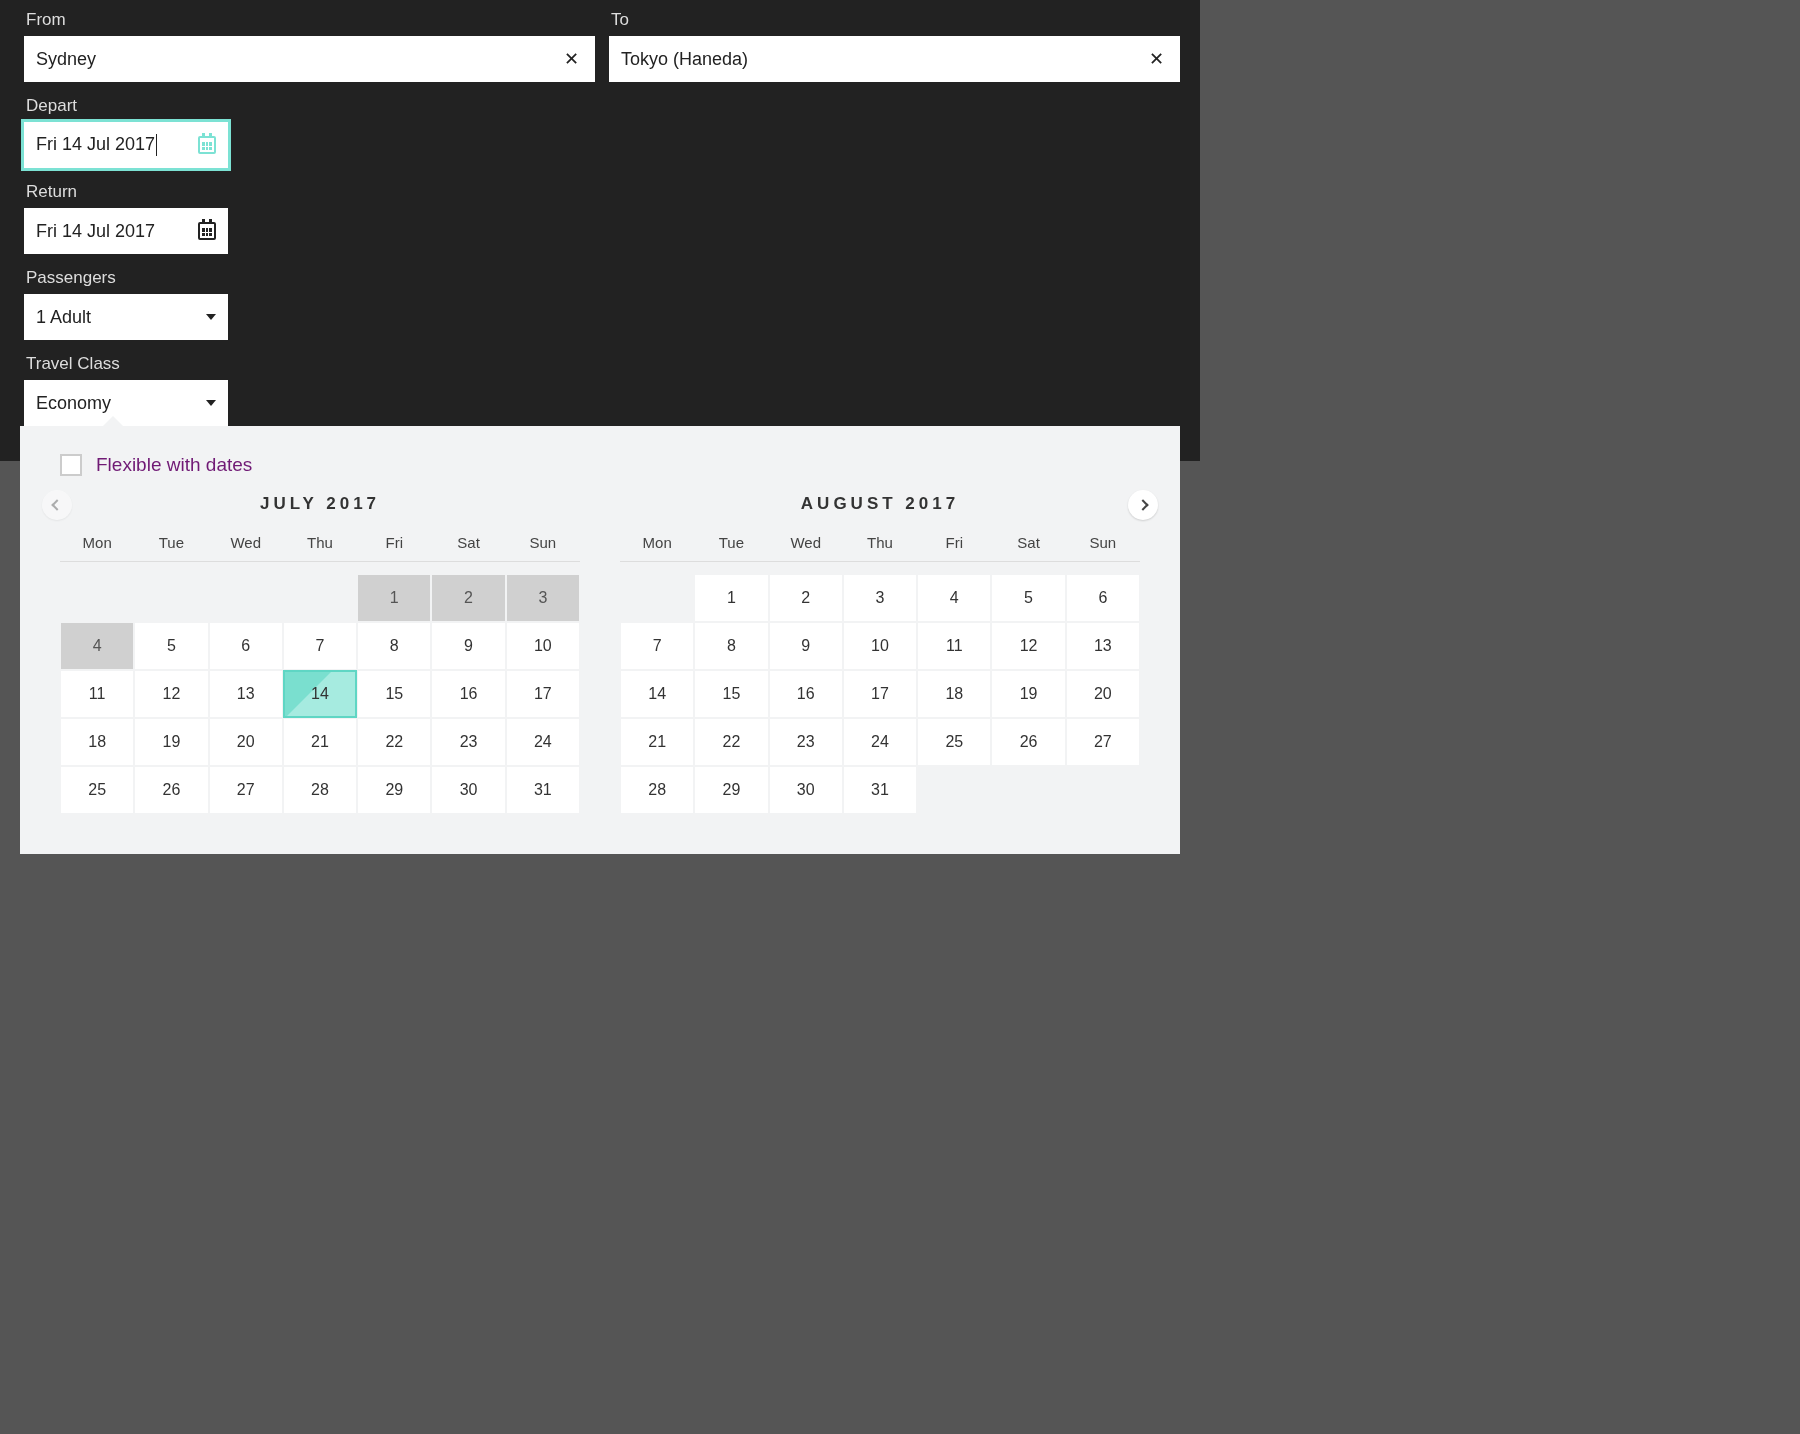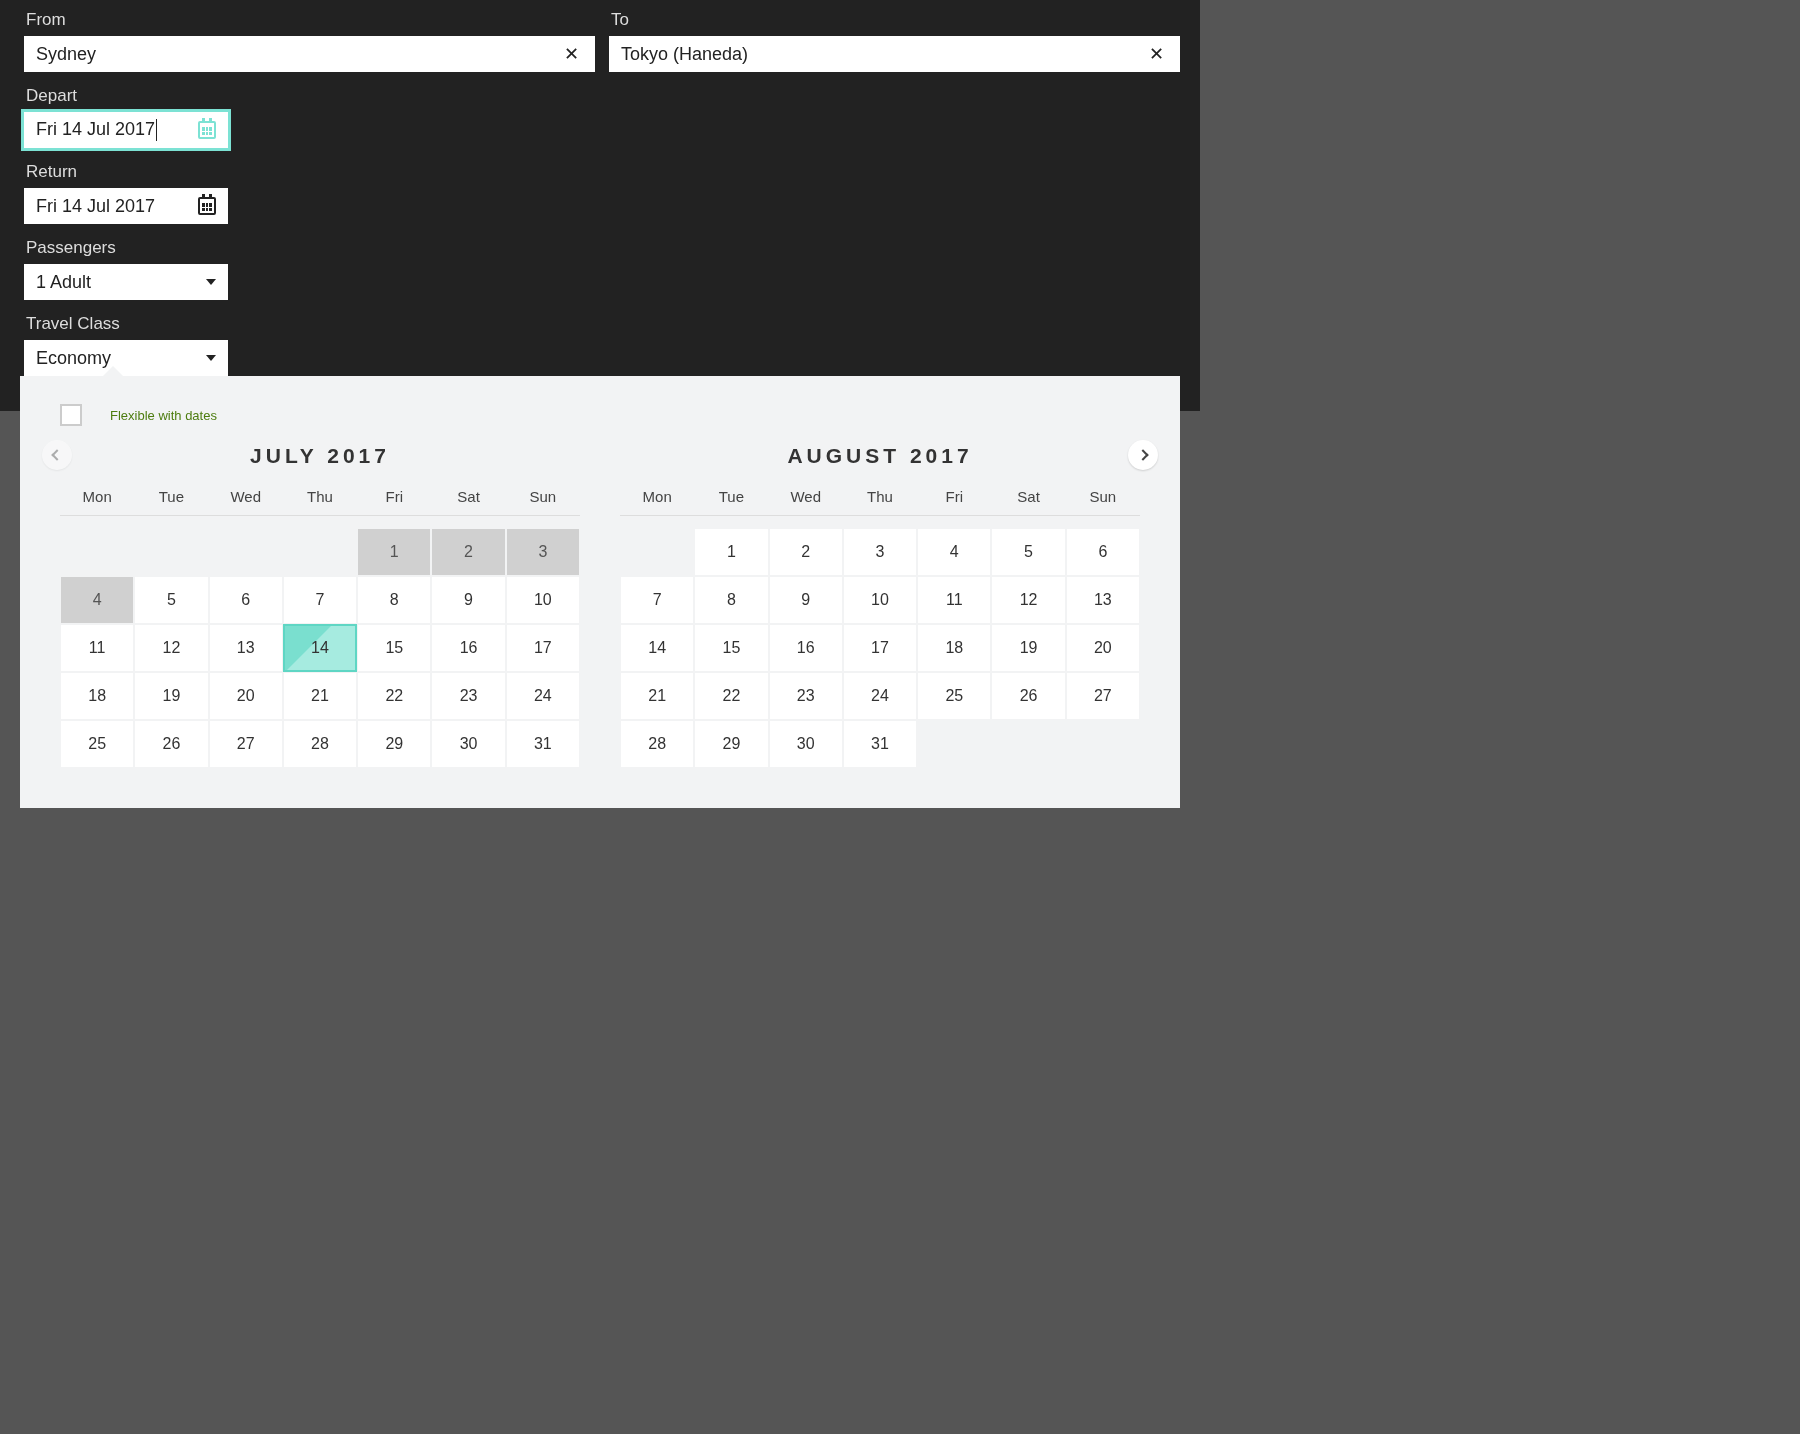--- a/index.html
+++ b/index.html
@@ -19,21 +19,21 @@
   .field { display: flex; flex-direction: column; }
   .f-half { flex: 1 1 0; }
   .f-sm { width: 204px; }
   .label {
     color: #ddd;
     font-size: 17px;
     padding: 0 0 6px 2px;
   }
   .input {
     background: #fff;
-    height: 36px;
+    height: 46px;
     display: flex;
     align-items: center;
     padding: 0 12px;
     font-size: 18px;
     color: #222;
     position: relative;
   }
   .input .val { flex: 1; }
   .input .clear {
     font-size: 18px;
@@ -108,21 +108,21 @@
     display: flex;
     align-items: center;
     gap: 14px;
     margin-bottom: 18px;
   }
   .checkbox {
     width: 22px; height: 22px;
     border: 2px solid #ccc;
     background: #fff;
   }
-  .flex-label { font-size: 13px; color: #4d7c0f; margin-left: 14px; }
+  .flex-label { font-size: 19px; color: #701a75; }
 
   .months { display: flex; gap: 40px; position: relative; }
   .nav-btn {
     width: 30px; height: 30px;
     border-radius: 50%;
     background: #fff;
     display: flex;
     align-items: center;
     justify-content: center;
     position: absolute;
@@ -135,21 +135,21 @@
     width: 8px; height: 8px;
     border-top: 2px solid #444;
     border-right: 2px solid #444;
   }
   .nav-btn.prev .chev { transform: rotate(-135deg); }
   .nav-btn.next .chev { transform: rotate(45deg); }
 
   .month { flex: 1; }
   .month-title {
     text-align: center;
-    font-size: 21px;
+    font-size: 17px;
     font-weight: 700;
     letter-spacing: 4px;
     color: #333;
     margin-bottom: 20px;
   }
   .dow {
     display: grid;
     grid-template-columns: repeat(7,1fr);
     text-align: center;
     font-size: 15px;

